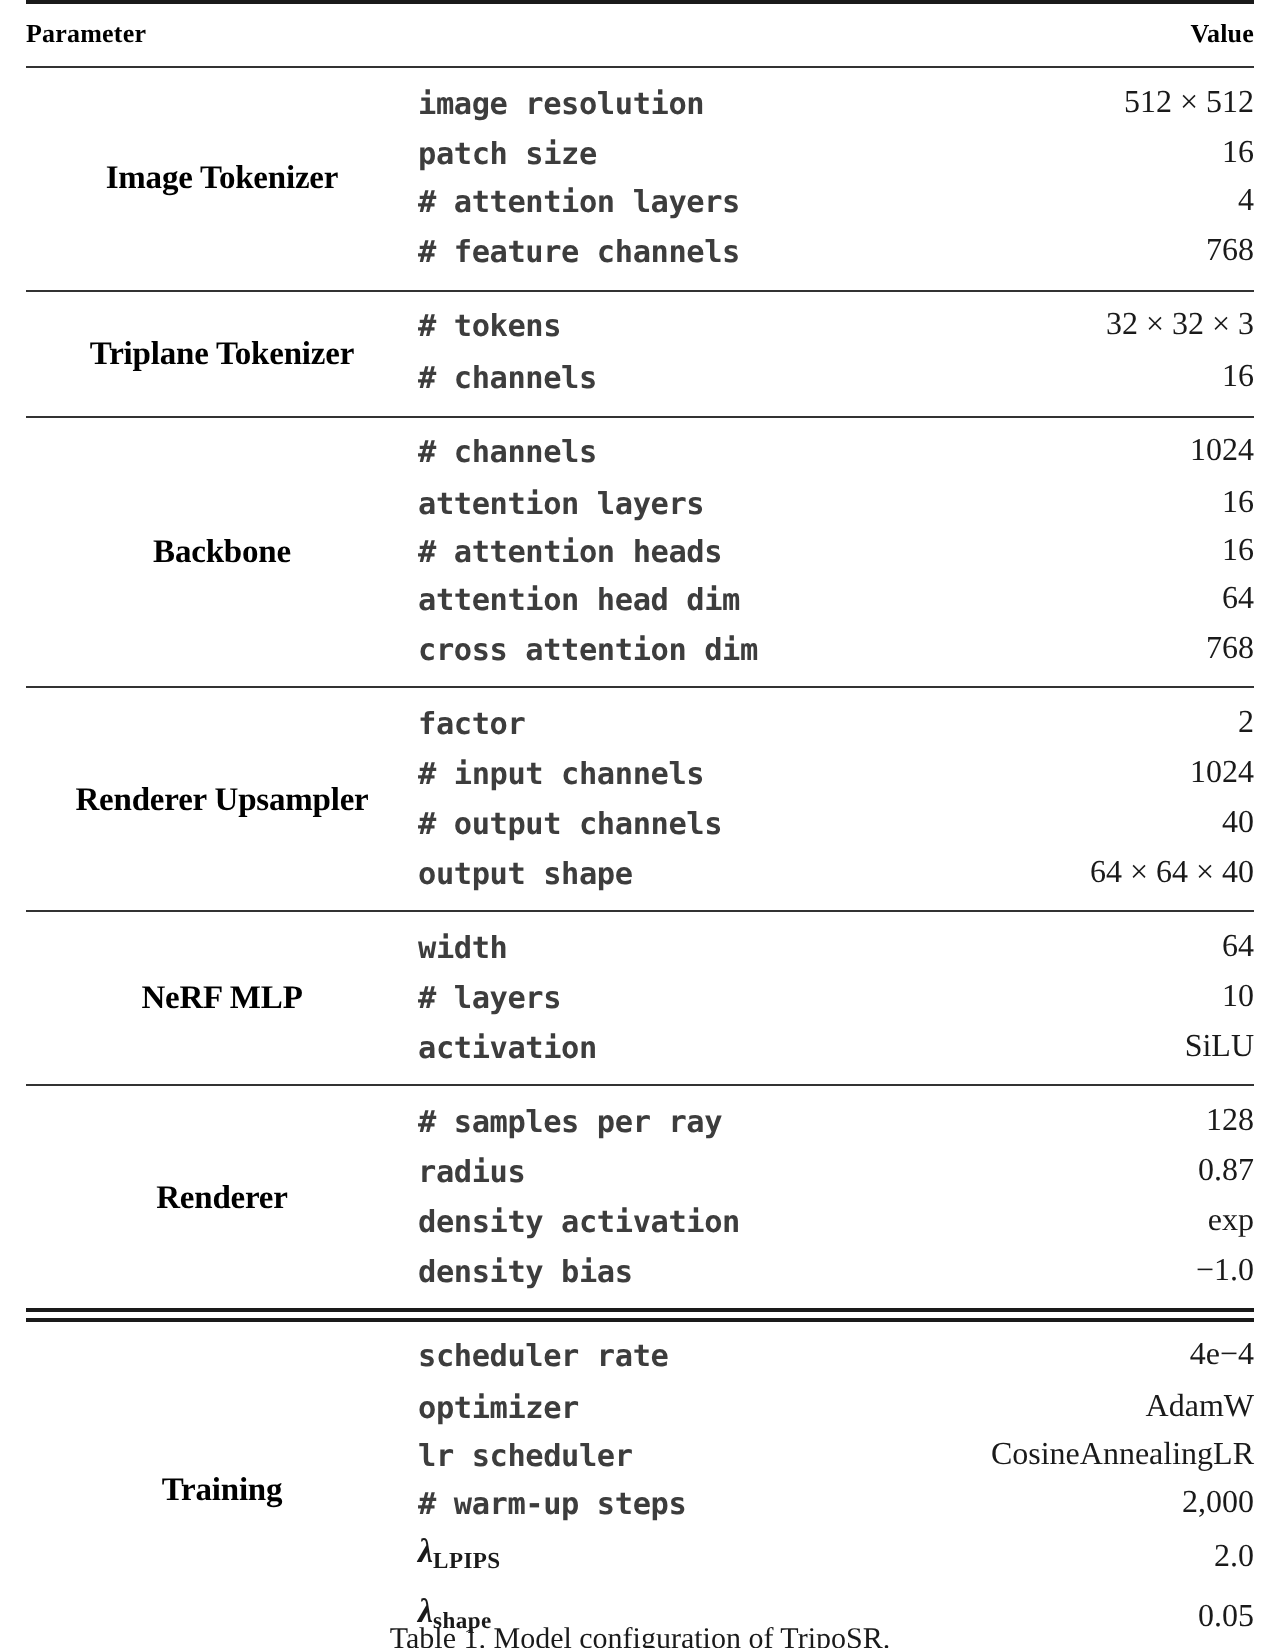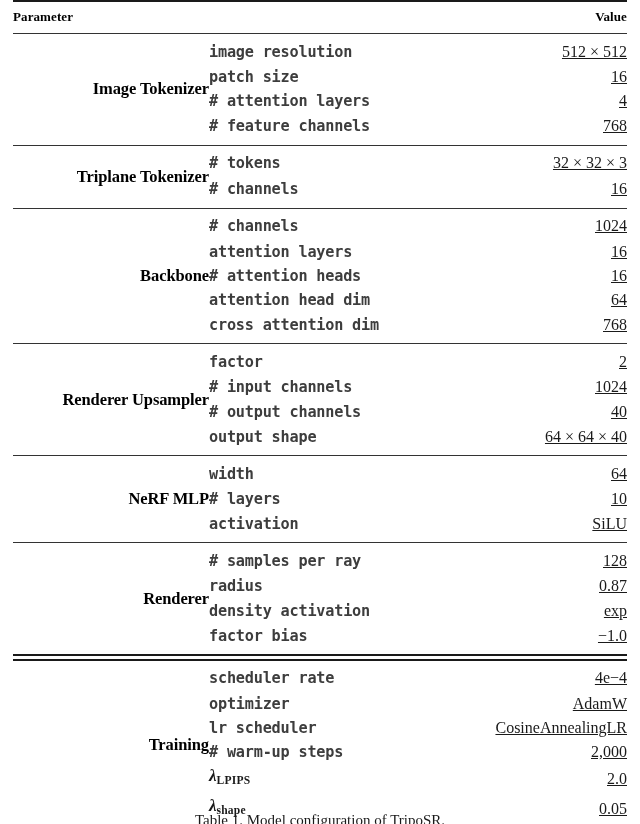--- a/index.html
+++ b/index.html
@@ -73,21 +73,21 @@
     letter-spacing: 0.1px;
   }
   .hdr .h-param { text-align: left; }
   .hdr .h-value { text-align: right; }
 
   
   td.section-label {
     font-weight: bold;
     font-size: 16.5px;
     vertical-align: middle;
-    text-align: right;
+    text-align: center;
     padding: 0;
     letter-spacing: -0.1px;
     white-space: nowrap;
   }
 
   
   td.param {
     font-family: "DejaVu Sans Mono", "Liberation Mono", monospace;
     font-size: 15.2px;
     color: #3d3d3d;
@@ -100,21 +100,20 @@
     font-weight: bold;
   }
   td.value {
     font-size: 16px;
     color: #1a1a1a;
     text-align: right;
     padding: 0;
     height: 24.3px;
     line-height: 24.3px;
     white-space: nowrap;
-    text-decoration: underline;
   }
 
   
   tr.first-in-block td.param,
   tr.first-in-block td.value { padding-top: 5px; height: 26px; }
   tr.last-in-block td.param,
   tr.last-in-block td.value { padding-bottom: 5px; height: 26px; }
 
   
   .mathv { font-family: "Liberation Serif", "DejaVu Serif", serif; }
@@ -268,21 +267,21 @@
         </tr>
         <tr>
           <td class="param">radius</td>
           <td class="value mathv">0.87</td>
         </tr>
         <tr>
           <td class="param">density activation</td>
           <td class="value mathv">exp</td>
         </tr>
         <tr class="last-in-block">
-          <td class="param">factor bias</td>
+          <td class="param">density bias</td>
           <td class="value mathv">−1.0</td>
         </tr>
         <tr class="rule-double">
           <td colspan="3"></td>
         </tr>
         <tr class="first-in-block">
           <td class="section-label" rowspan="6">Training</td>
           <td class="param">scheduler rate</td>
           <td class="value mathv">4e−4</td>
         </tr>

